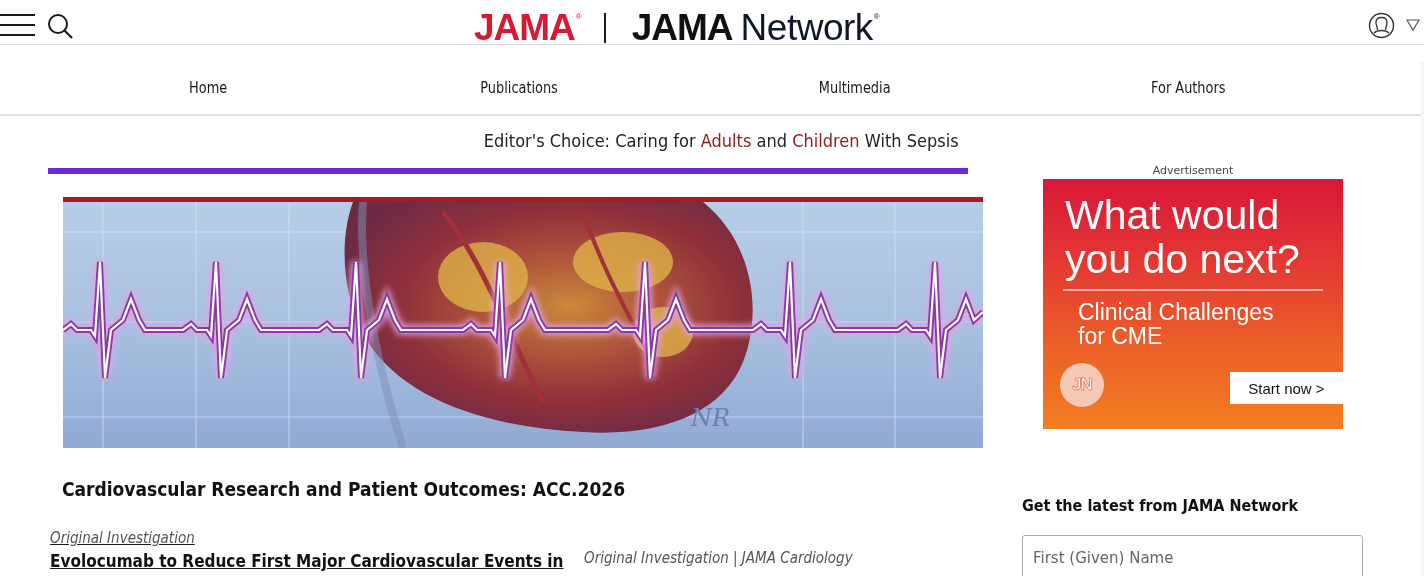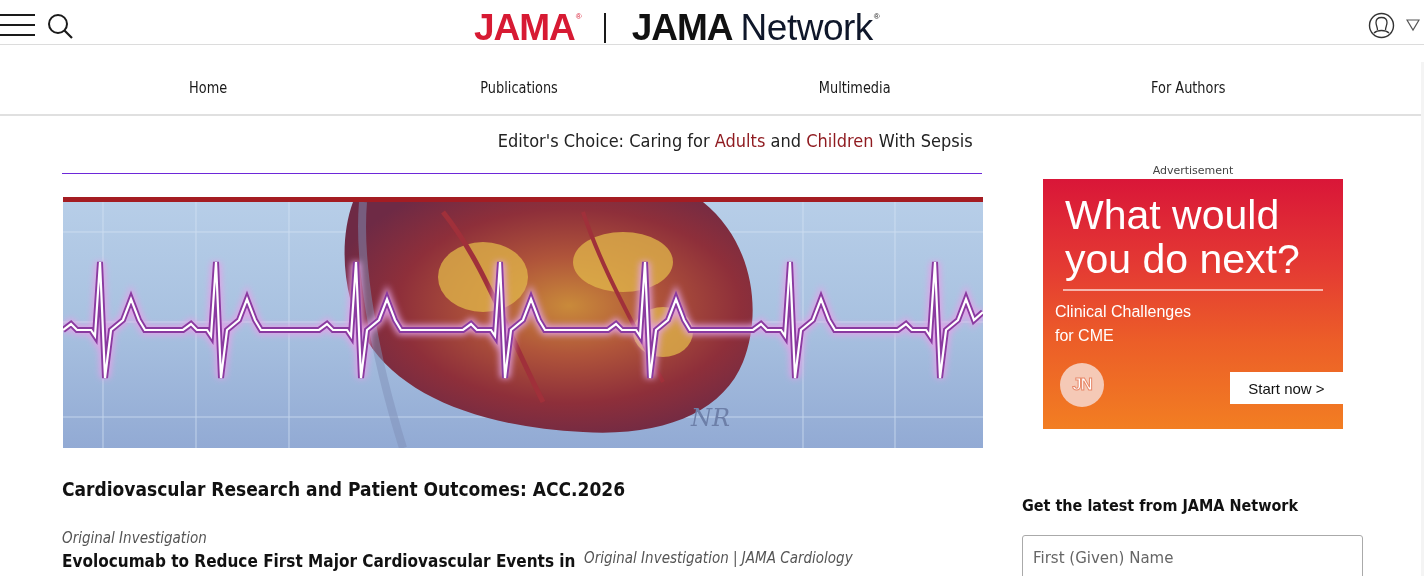--- a/index.html
+++ b/index.html
@@ -24,21 +24,21 @@
     .logo-network { font-family: "Liberation Sans", sans-serif; font-size: 37px; color: #0f172a; letter-spacing: -0.5px; margin-left: 8px; }
 
     .user-icon { position: absolute; left: 1368px; top: 12px; width: 27px; height: 27px; cursor: pointer; }
     .user-caret { position: absolute; left: 1406px; top: 18px; width: 14px; height: 14px; cursor: pointer; }
 
     
     .nav { position: absolute; left: 0; top: 62px; width: 1424px; height: 54px; border-bottom: 2px solid #e0e0e0; }
     .nav-item { position: absolute; top: 17px; font-family: "DejaVu Sans", sans-serif; font-size: 15px; color: #1a1a1a; transform: scaleX(0.86); transform-origin: center; cursor: pointer; white-space: nowrap; }
 
     
-    .editors { position: absolute; left: 62px; top: 130px; width: 920px; height: 44px; border-bottom: 1px solid #6d28d9; text-align: right; }
+    .editors { position: absolute; left: 48px; top: 130px; width: 920px; height: 44px; border-bottom: 6px solid #6d28d9; text-align: right; }
     .editors-line { display: inline-block; font-size: 18px; color: #222; transform: scaleX(0.9); transform-origin: right; white-space: nowrap; padding-right: 10px; }
     .editors-line .hl { color: #8f1a1f; cursor: pointer; }
 
     
     .hero { position: absolute; left: 63px; top: 197px; width: 920px; height: 251px; overflow: hidden; border-top: 5px solid #a41c22; cursor: pointer;
       background: linear-gradient(180deg, #b7cee8 0%, #a8c1e0 50%, #92aad4 100%); }
     .hero svg { position: absolute; left: 0; top: 0; }
 
     
     .section-title { position: absolute; left: 62px; top: 478px; font-size: 19px; font-weight: bold; color: #111; transform: scaleX(0.9); transform-origin: left; white-space: nowrap; }
@@ -46,21 +46,21 @@
     .article { position: absolute; }
     .article-type { font-size: 15px; font-style: italic; color: #555; transform: scaleX(0.9); transform-origin: left; white-space: nowrap; }
     .article-title { font-size: 17px; font-weight: bold; color: #111; transform: scaleX(0.9); transform-origin: left; white-space: nowrap; margin-top: 4px; cursor: pointer; }
 
     
     .ad-label { position: absolute; left: 1043px; top: 164px; width: 300px; text-align: center; font-size: 11px; color: #444; }
     .ad { position: absolute; left: 1043px; top: 179px; width: 300px; height: 250px; overflow: hidden; cursor: pointer;
       background: linear-gradient(180deg, #d91638 0%, #e43a33 35%, #ec5e28 65%, #f27e22 100%); }
     .ad-headline { position: absolute; left: 22px; top: 14px; font-family: "Liberation Sans", sans-serif; font-size: 41px; line-height: 44px; color: #fff; }
     .ad-rule { position: absolute; left: 20px; top: 110px; width: 260px; height: 2px; background: rgba(255,255,255,0.6); }
-    .ad-sub { position: absolute; left: 12px; top: 121px; font-family: "Liberation Sans", sans-serif; font-size: 16px; line-height: 24px; color: #fff; }
+    .ad-sub { position: absolute; left: 35px; top: 121px; font-family: "Liberation Sans", sans-serif; font-size: 23px; line-height: 24px; color: #fff; }
     .ad-logo { position: absolute; left: 17px; top: 184px; width: 44px; height: 44px; border-radius: 50%; background: #f5c9b6; display: flex; align-items: center; justify-content: center; font-weight: bold; }
     .ad-logo span { font-family: "Liberation Sans", sans-serif; font-size: 17px; color: #fff; -webkit-text-stroke: 1px #e8896a; letter-spacing: -1px; }
     .ad-cta { position: absolute; left: 187px; top: 193px; width: 113px; height: 32px; background: #fff; display: flex; align-items: center; justify-content: center; font-family: Liberation Sans, sans-serif; font-size: 15px; color: #111; }
 
     
     .news-title { position: absolute; left: 1022px; top: 496px; font-size: 16px; font-weight: bold; color: #111; transform: scaleX(0.9); transform-origin: left; white-space: nowrap; }
     .news-input { position: absolute; left: 1022px; top: 535px; width: 341px; height: 46px; border: 1px solid #aaa; border-radius: 3px; padding: 0 10px; font-family: "DejaVu Sans", sans-serif; font-size: 15px; color: #333; background: #fff; }
     .news-input::placeholder { color: #666; }
 
     
@@ -148,21 +148,21 @@
       <path id="ecg" d="M0 128 L8 122 L14 128 L28 128 L32 134 L37 60 L42 176 L48 128 L60 118 L68 97 L76 118 L82 128 L120 128 L128 122 L134 128 L144 128 L148 134 L153 60 L158 176 L164 128 L176 118 L184 97 L192 118 L198 128 L256 128 L264 122 L270 128 L284 128 L288 134 L293 60 L298 176 L304 128 L316 118 L324 97 L332 118 L338 128 L400 128 L408 122 L414 128 L428 128 L432 134 L437 60 L442 176 L448 128 L460 118 L468 97 L476 118 L482 128 L545 128 L553 122 L559 128 L573 128 L577 134 L582 60 L587 176 L593 128 L605 118 L613 97 L621 118 L627 128 L690 128 L698 122 L704 128 L718 128 L722 134 L727 60 L732 176 L738 128 L750 118 L758 97 L766 118 L772 128 L835 128 L843 122 L849 128 L863 128 L867 134 L872 60 L877 176 L883 128 L895 118 L903 97 L911 118 L920 110" fill="none" stroke="#e4a2e8" stroke-width="10" filter="url(#glow)" opacity="0.9"></path>
       <path d="M0 128 L8 122 L14 128 L28 128 L32 134 L37 60 L42 176 L48 128 L60 118 L68 97 L76 118 L82 128 L120 128 L128 122 L134 128 L144 128 L148 134 L153 60 L158 176 L164 128 L176 118 L184 97 L192 118 L198 128 L256 128 L264 122 L270 128 L284 128 L288 134 L293 60 L298 176 L304 128 L316 118 L324 97 L332 118 L338 128 L400 128 L408 122 L414 128 L428 128 L432 134 L437 60 L442 176 L448 128 L460 118 L468 97 L476 118 L482 128 L545 128 L553 122 L559 128 L573 128 L577 134 L582 60 L587 176 L593 128 L605 118 L613 97 L621 118 L627 128 L690 128 L698 122 L704 128 L718 128 L722 134 L727 60 L732 176 L738 128 L750 118 L758 97 L766 118 L772 128 L835 128 L843 122 L849 128 L863 128 L867 134 L872 60 L877 176 L883 128 L895 118 L903 97 L911 118 L920 110" fill="none" stroke="#8a3aa0" stroke-width="6"></path>
       <path d="M0 128 L8 122 L14 128 L28 128 L32 134 L37 60 L42 176 L48 128 L60 118 L68 97 L76 118 L82 128 L120 128 L128 122 L134 128 L144 128 L148 134 L153 60 L158 176 L164 128 L176 118 L184 97 L192 118 L198 128 L256 128 L264 122 L270 128 L284 128 L288 134 L293 60 L298 176 L304 128 L316 118 L324 97 L332 118 L338 128 L400 128 L408 122 L414 128 L428 128 L432 134 L437 60 L442 176 L448 128 L460 118 L468 97 L476 118 L482 128 L545 128 L553 122 L559 128 L573 128 L577 134 L582 60 L587 176 L593 128 L605 118 L613 97 L621 118 L627 128 L690 128 L698 122 L704 128 L718 128 L722 134 L727 60 L732 176 L738 128 L750 118 L758 97 L766 118 L772 128 L835 128 L843 122 L849 128 L863 128 L867 134 L872 60 L877 176 L883 128 L895 118 L903 97 L911 118 L920 110" fill="none" stroke="#ffffff" stroke-width="2.2"></path>
     </g>
     <text x="628" y="224" font-family="DejaVu Serif, serif" font-style="italic" font-size="24" fill="#6d7fa8">NR</text>
   </svg>
 </div>
 
 <div class="section-title">Cardiovascular Research and Patient Outcomes: ACC.2026</div>
 
-<div class="article" style="left:62px; top:529px;">
+<div class="article" style="left:50px; top:529px;text-decoration:underline;">
   <div class="article-type">Original Investigation</div>
   <div class="article-title">Evolocumab to Reduce First Major Cardiovascular Events in</div>
 </div>
 <div class="article" style="left:540px; top:549px;margin-left:44px;">
   <div class="article-type">Original Investigation | JAMA Cardiology</div>
   <div class="article-title"></div>
 </div>
 
 <div class="ad-label">Advertisement</div>
 <div class="ad">

